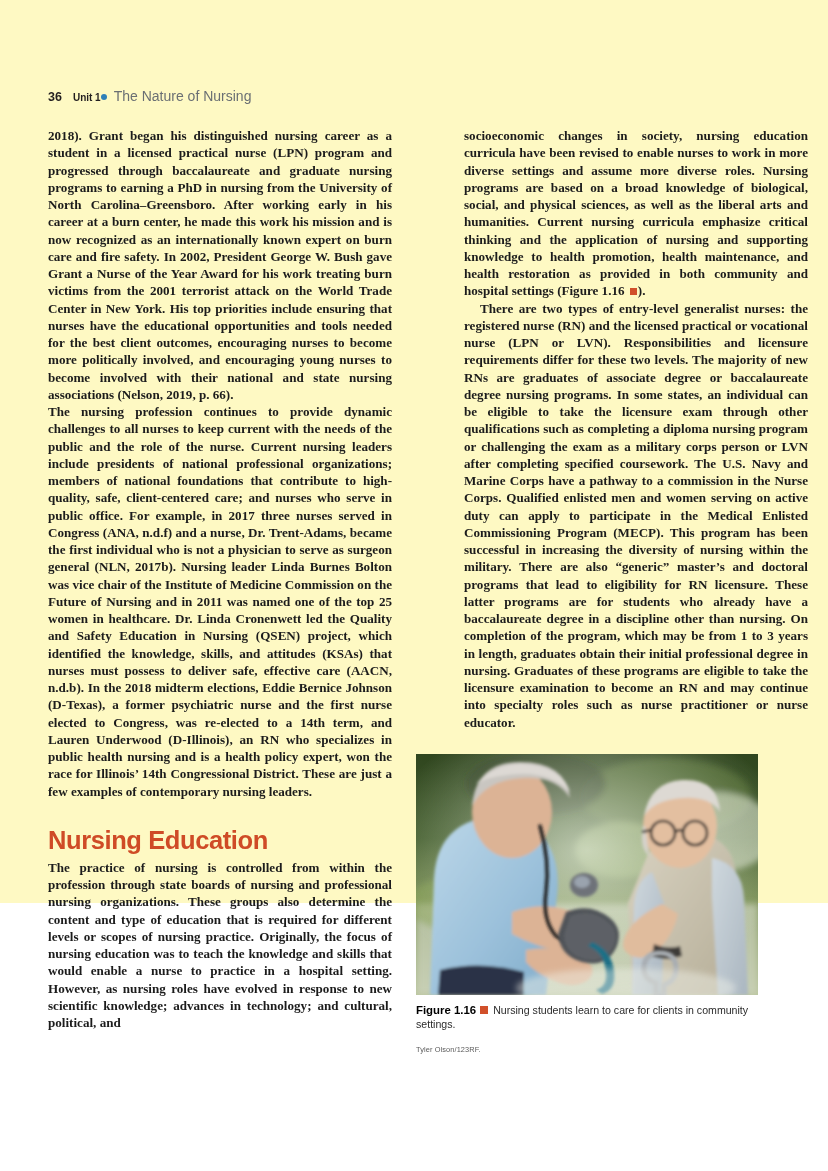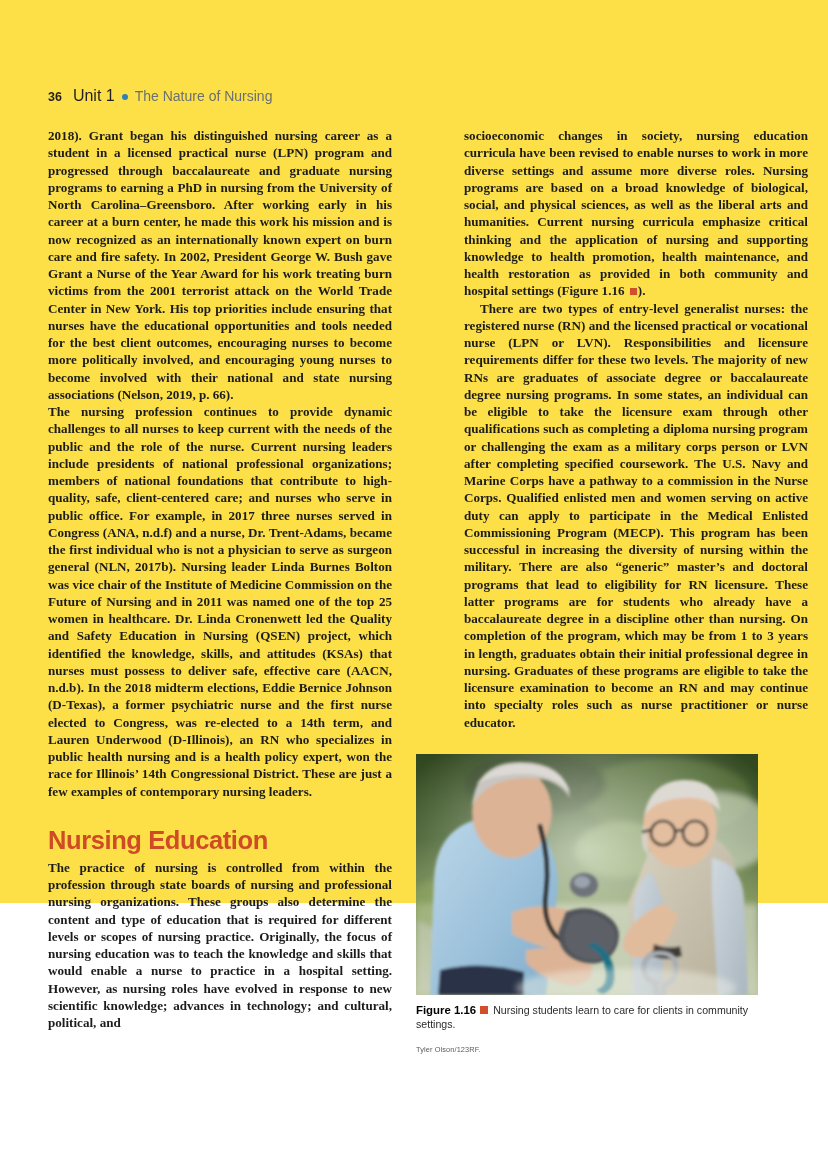--- a/index.html
+++ b/index.html
@@ -14,21 +14,21 @@
     font-family: "Liberation Serif", "DejaVu Serif", serif;
     color: #1a1a1a;
     overflow: hidden;
   }
 
   .page {
     position: absolute;
     left: 0; top: 0;
     width: 828px;
     height: 903px;
-    background: #fde047;
+    background: #fef9c3;
   }
 
   
   .running-head {
     position: absolute;
     left: 48px;
     top: 89px;
     display: flex;
     align-items: baseline;
     gap: 0;
@@ -37,24 +37,23 @@
     line-height: 14px;
     white-space: nowrap;
   }
   .rh-folio {
     font-weight: bold;
     color: #231f20;
     font-size: 12.5px;
     margin-right: 11px;
   }
   .rh-unit {
-    font-weight: normal;
+    font-weight: bold;
     color: #231f20;
-    font-size: 16px;
-    margin-right: 7px;
+    font-size: 10px;
   }
   .rh-dot {
     display: inline-block;
     width: 6px;
     height: 6px;
     border-radius: 50%;
     background: #2f80b8;
     margin-right: 7px;
     position: relative;
     top: -1px;

